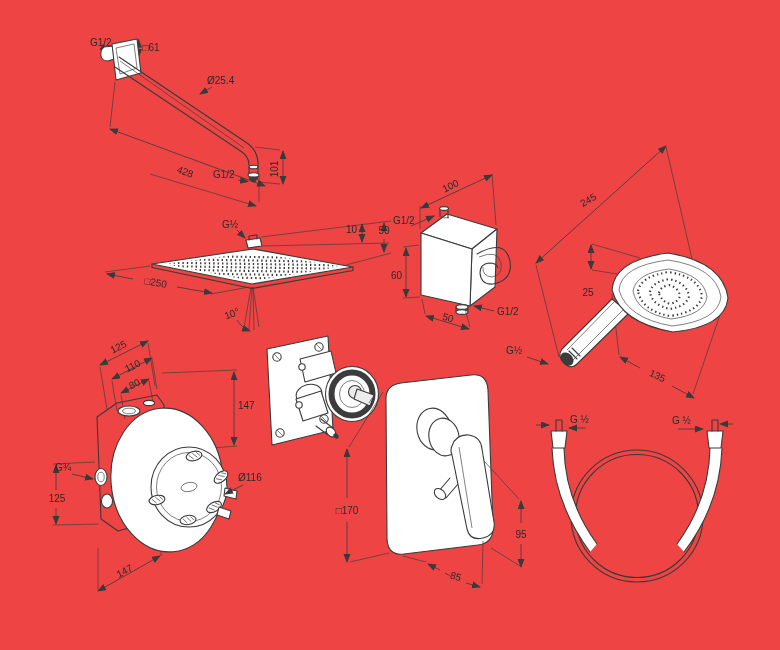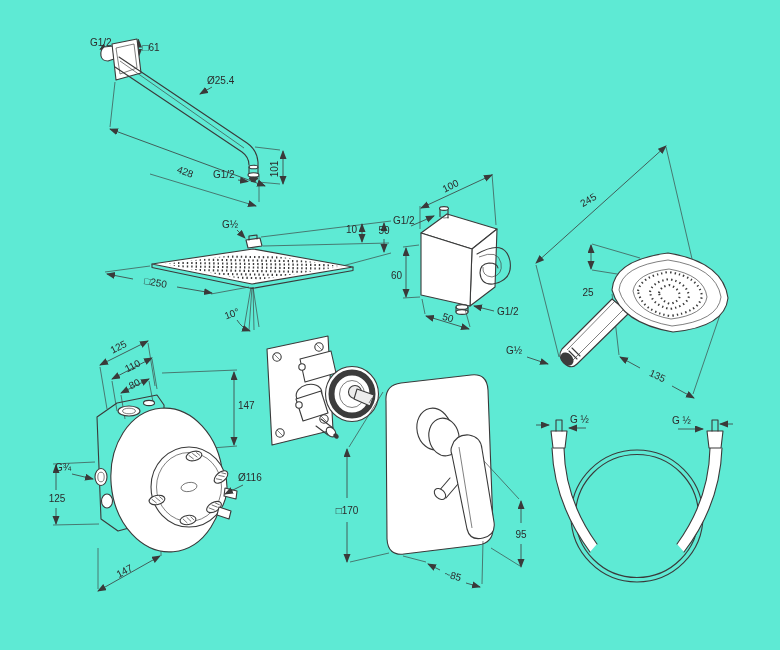--- a/index.html
+++ b/index.html
@@ -1,16 +1,16 @@
 <!DOCTYPE html>
 <html><head>
 <meta charset="utf-8">
 <style>
   html,body{margin:0;padding:0;background:#ffffff;}
-  .stage{width:780px;height:650px;background:#5eead4;position:relative;overflow:hidden;}
+  .stage{width:780px;height:650px;background:#ef4444;position:relative;overflow:hidden;}
   svg{display:block;}
   .s  {stroke:#3a3a3a;stroke-width:1.1;fill:none;stroke-linecap:round;stroke-linejoin:round;}
   .sf {stroke:#3a3a3a;stroke-width:1.1;fill:#ffffff;stroke-linejoin:round;}
   .sg {stroke:#3a3a3a;stroke-width:1.1;fill:#ececec;stroke-linejoin:round;}
   .t  {stroke:#3a3a3a;stroke-width:.65;fill:none;}
   .d  {stroke:#3a3a3a;stroke-width:.8;fill:none;}
   .dots{stroke:#3a3a3a;stroke-width:2.1;fill:none;stroke-dasharray:1.4 3;stroke-linecap:butt;}
   .dk {fill:#3c3c3c;stroke:none;}
   text{font-family:"Liberation Sans",sans-serif;font-size:10px;fill:#2b2b2b;}
   .mid{text-anchor:middle;} .end{text-anchor:end;}

